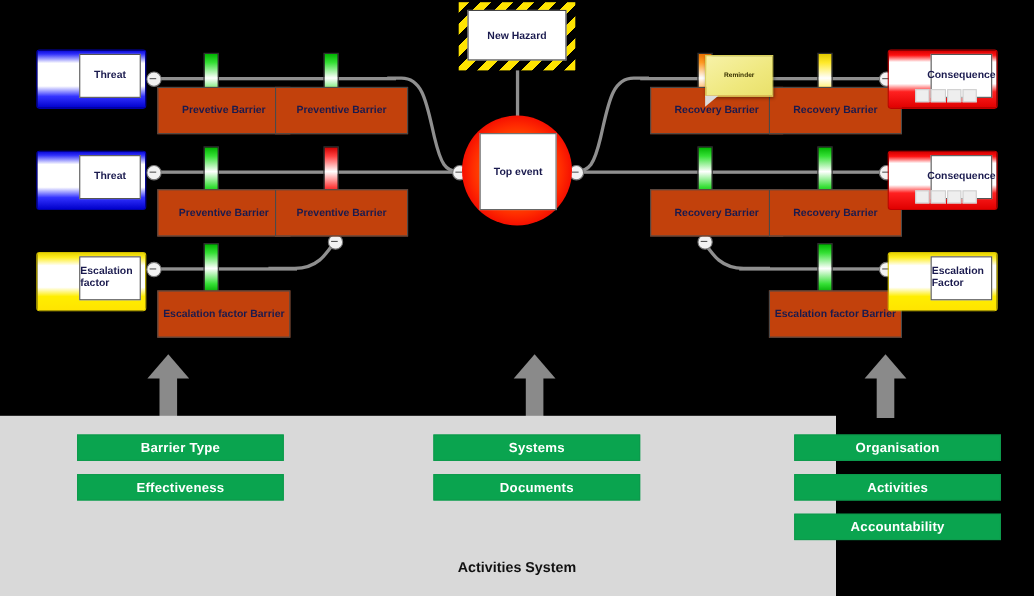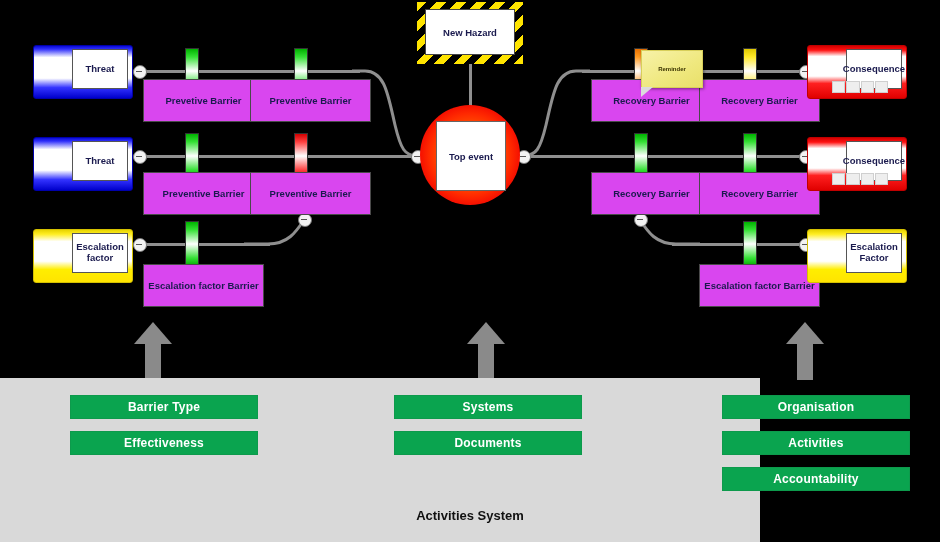--- a/index.html
+++ b/index.html
@@ -18,32 +18,32 @@
   .up-arrow{position:absolute;width:38px;height:58px;}
   .up-arrow .shaft{position:absolute;left:11px;top:20px;width:16px;height:38px;background:#8a8a8a;}
   .up-arrow .head{position:absolute;left:0;top:0;width:0;height:0;
                   border-left:19px solid transparent;border-right:19px solid transparent;
                   border-bottom:22px solid #8a8a8a;}
 
   
   .endbox{position:absolute;width:100px;height:54px;border-radius:3px;box-sizing:border-box;}
   .endbox .inner{position:absolute;left:4px;top:3px;right:4px;height:38px;background:#ffffff;
                  border:1px solid #555;display:flex;align-items:center;justify-content:center;
-                 font-size:9.5px;font-weight:bold;color:#1a1a4e;text-align:center;line-height:1.15;margin-left:34px;}
+                 font-size:9.5px;font-weight:bold;color:#1a1a4e;line-height:1.15;margin-left:34px;}
   .threat{background:linear-gradient(180deg,#0a0ad6 0%,#2f2ffb 6%,#ffffff 22%,#ffffff 62%,#3333ff 80%,#0000cc 100%);
           border:1px solid #0000aa;}
   .escal{background:linear-gradient(180deg,#e8d400 0%,#ffee22 8%,#ffffff 22%,#ffffff 60%,#ffee00 76%,#ffe400 100%);
          border:1px solid #d4c000;}
   .conseq{background:linear-gradient(180deg,#d40000 0%,#ff1111 8%,#ffffff 20%,#ffffff 58%,#ff2020 72%,#e00000 100%);
           border:1px solid #c00000;}
   .conseq .segbar{position:absolute;left:24px;bottom:5px;width:56px;height:12px;display:flex;gap:1px;}
   .conseq .segbar i{flex:1;background:#eeeeee;border:1px solid #cfcfcf;}
 
   
-  .barrier{position:absolute;width:121px;height:43px;background:#d946ef;border:1px solid #4a4a4a;
+  .barrier{position:absolute;width:121px;height:43px;background:#c2410c;border:1px solid #4a4a4a;
            display:flex;align-items:center;justify-content:center;text-align:center;
            font-size:9.5px;font-weight:bold;color:#1a1a4e;line-height:1.2;box-sizing:border-box;}
 
   
   .gate{position:absolute;width:14px;height:46px;border:1px solid #333;box-sizing:border-box;}
   .gate.green{background:linear-gradient(180deg,#00b200 0%,#35e035 18%,#ffffff 50%,#35e035 82%,#00a800 100%);}
   .gate.red{background:linear-gradient(180deg,#d00000 0%,#ff4040 18%,#ffffff 50%,#ff4040 82%,#d00000 100%);}
   .gate.orange{background:linear-gradient(180deg,#e87000 0%,#ff9a22 18%,#ffffff 50%,#ff9a22 82%,#e87000 100%);}
   .gate.yellow{background:linear-gradient(180deg,#e0c800 0%,#ffe92a 18%,#ffffff 50%,#ffe92a 82%,#e0c800 100%);}
 

